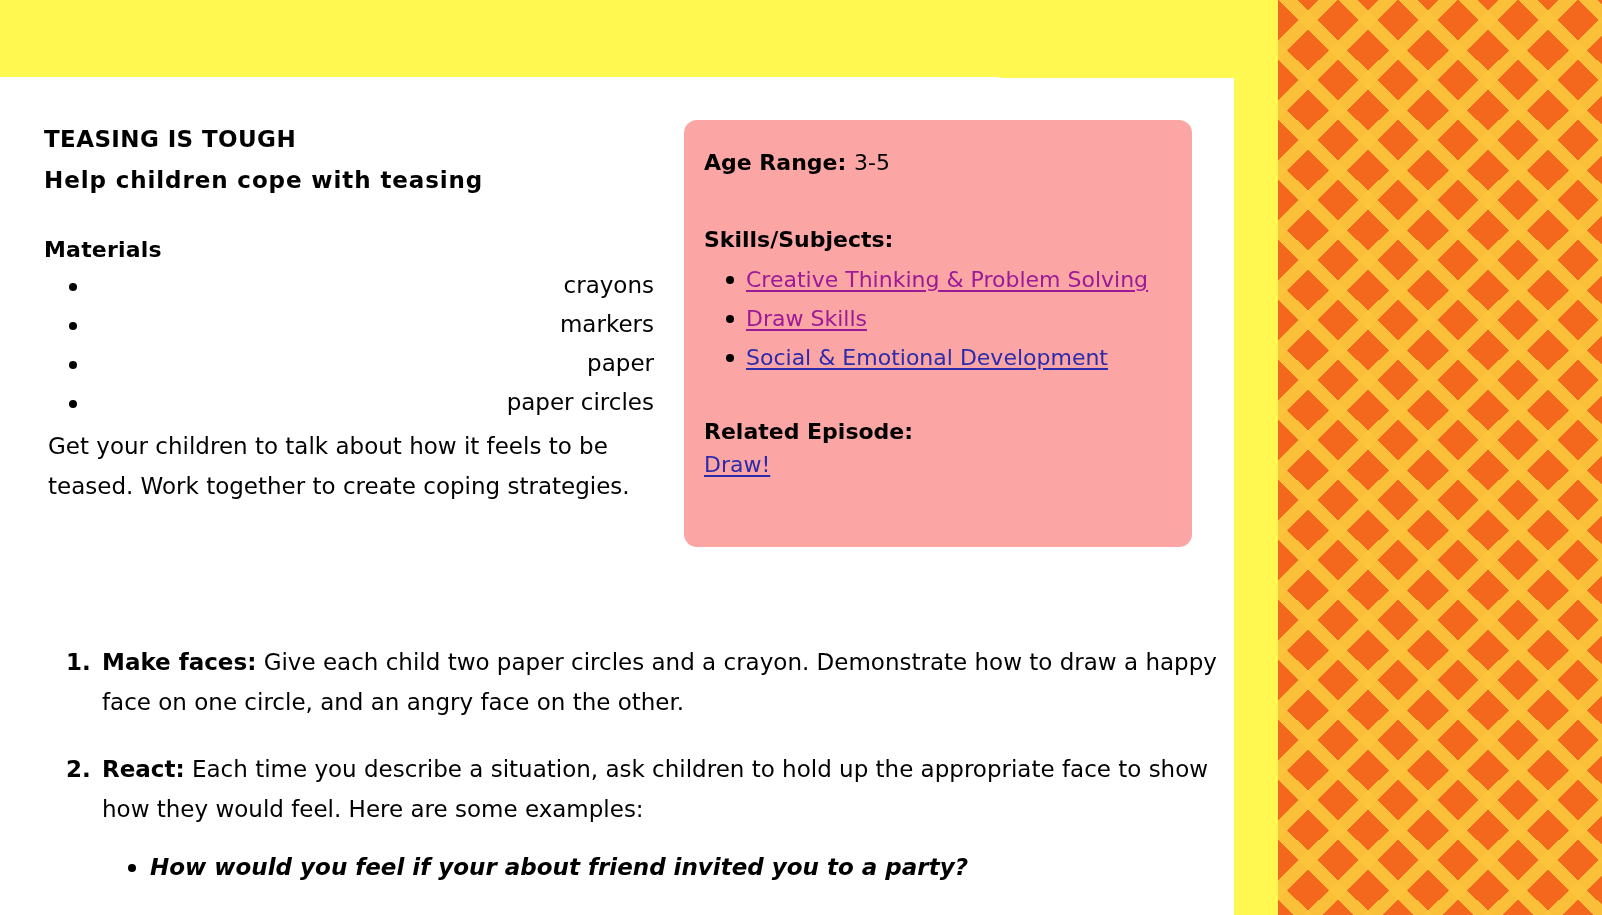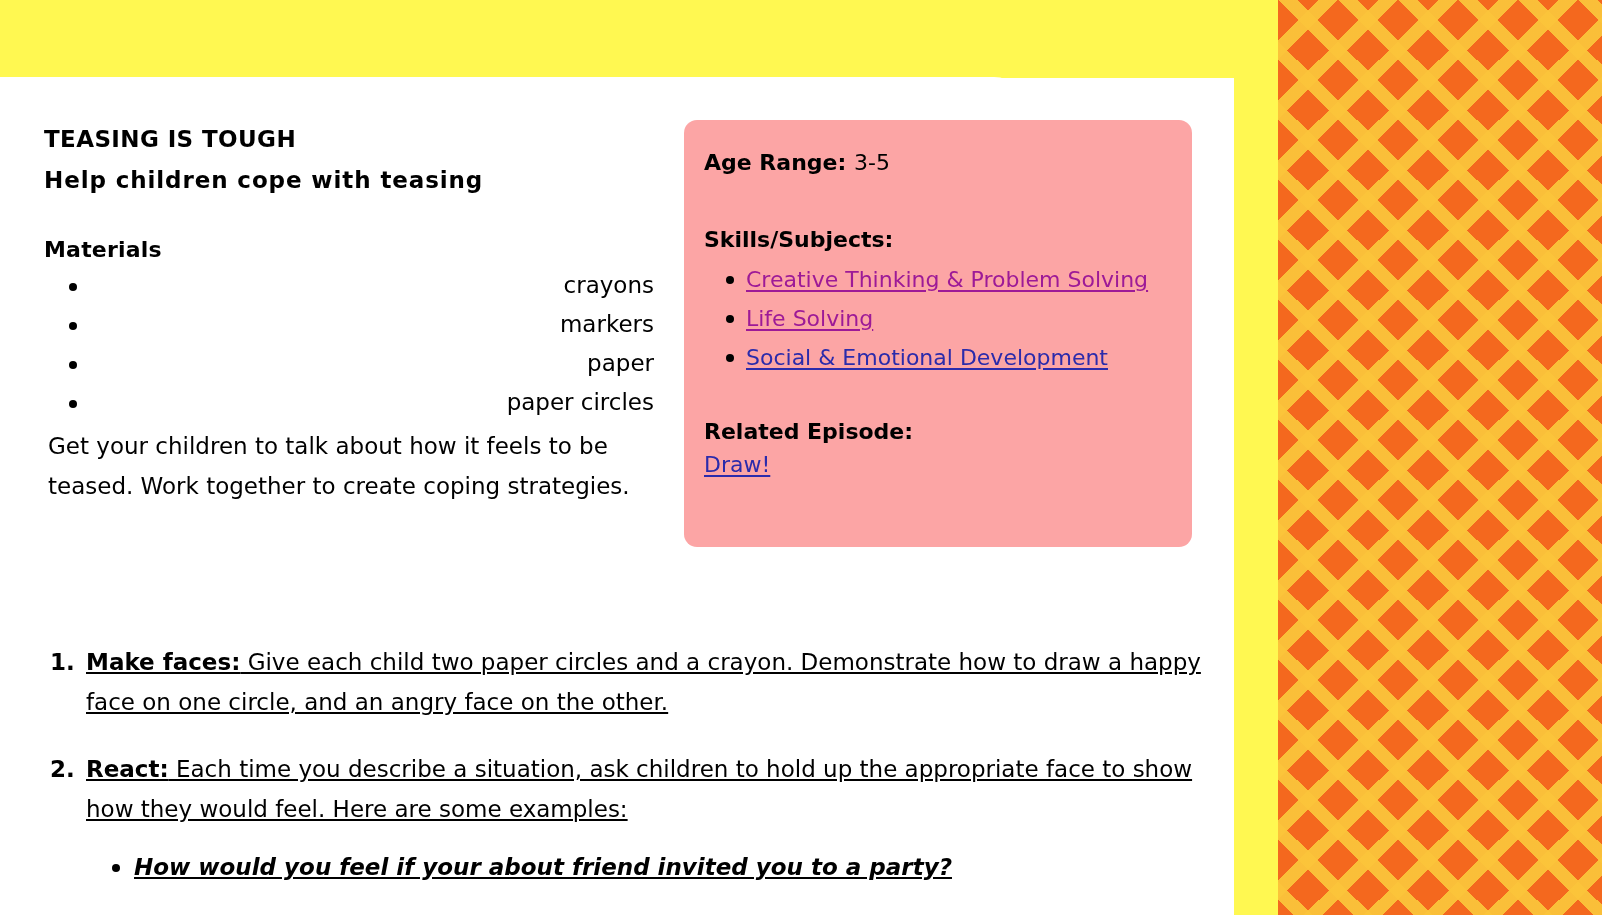--- a/index.html
+++ b/index.html
@@ -195,24 +195,23 @@
   a.lnk {
     text-decoration: underline;
     text-underline-offset: 3px;
   }
   a.visited { color: #9d1a97; }
   a.unvisited { color: #2b2bab; }
 
   
   .steps {
     position: absolute;
-    left: 44px;
+    left: 60px;
     top: 565px;
     width: 1170px;
-    text-decoration: underline;
   }
   ol.steps-list {
     list-style: none;
     margin: 0;
     padding: 0;
     counter-reset: stepnum;
   }
   ol.steps-list > li {
     counter-increment: stepnum;
     position: relative;
@@ -303,21 +302,21 @@
 
         <div class="info-gap"></div>
 
         <p class="info-row">Skills/Subjects:</p>
 
         <ul class="links">
           <li>
             <a class="lnk visited" href="#">Creative Thinking &amp; Problem Solving</a>
           </li>
           <li>
-            <a class="lnk visited" href="#">Life Solving</a>
+            <a class="lnk visited" href="#">Draw Skills</a>
           </li>
           <li>
             <a class="lnk unvisited" href="#">Social &amp; Emotional Development</a>
           </li>
         </ul>
 
         <div class="info-gap-sm"></div>
 
         <p class="info-row">Related Episode:</p>
         <p class="info-row" style="font-weight:normal;">

